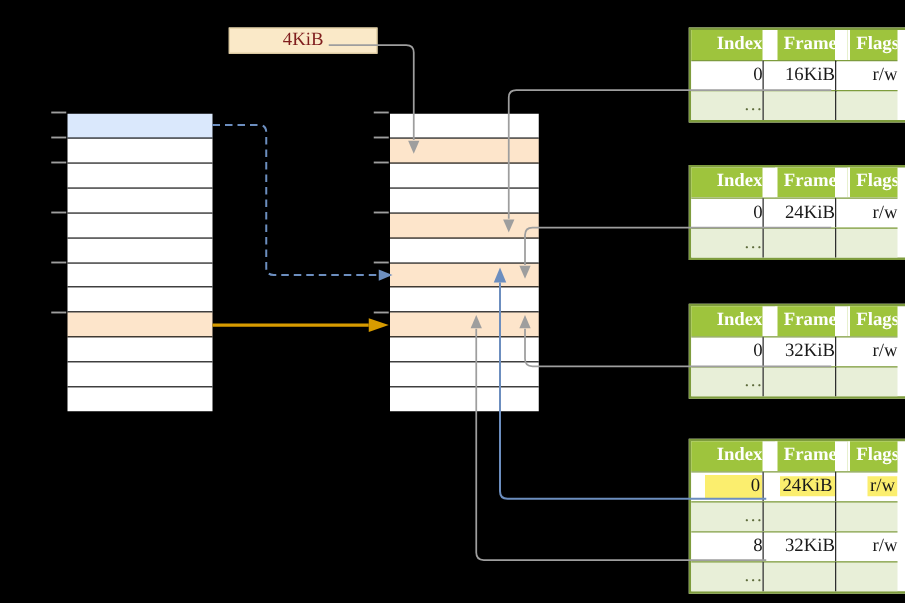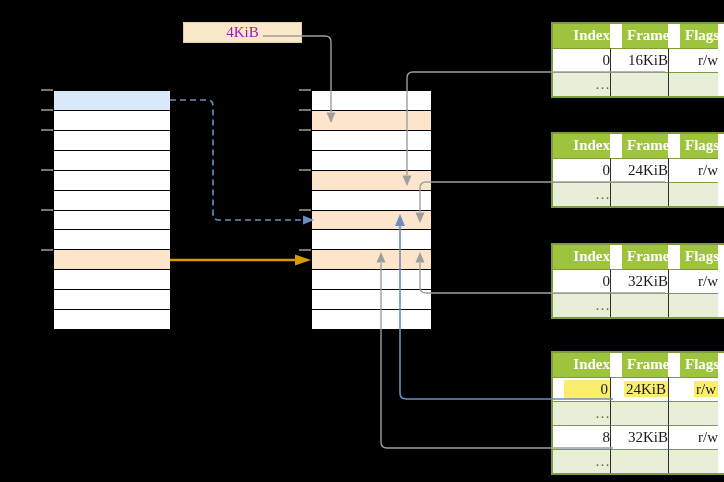--- a/index.html
+++ b/index.html
@@ -9,21 +9,21 @@
     font-family:"Liberation Serif","DejaVu Serif",serif;
     position:relative;overflow:hidden;
   }
   #diagram{position:absolute;left:0;top:0;width:724px;height:482px;}
 
   
   #size-label{
     position:absolute;left:183px;top:22px;width:119px;height:21px;
     box-sizing:border-box;background:var(--label_cream);
     border:1px solid #e2cfa4;
-    text-align:center;font-size:15px;line-height:19px;color:#a21caf;
+    text-align:center;font-size:15px;line-height:19px;color:#7f1d1d;
   }
 
   
   .stack{
     position:absolute;box-sizing:border-box;
     border:1.5px solid #000;display:flex;flex-direction:column;
   }
   #left-stack{left:53px;top:90px;width:118px;height:240px;}
   #middle-stack{left:311px;top:90px;width:121px;height:240px;}
   .mrow{flex:1;border-bottom:1.5px solid #000;}

